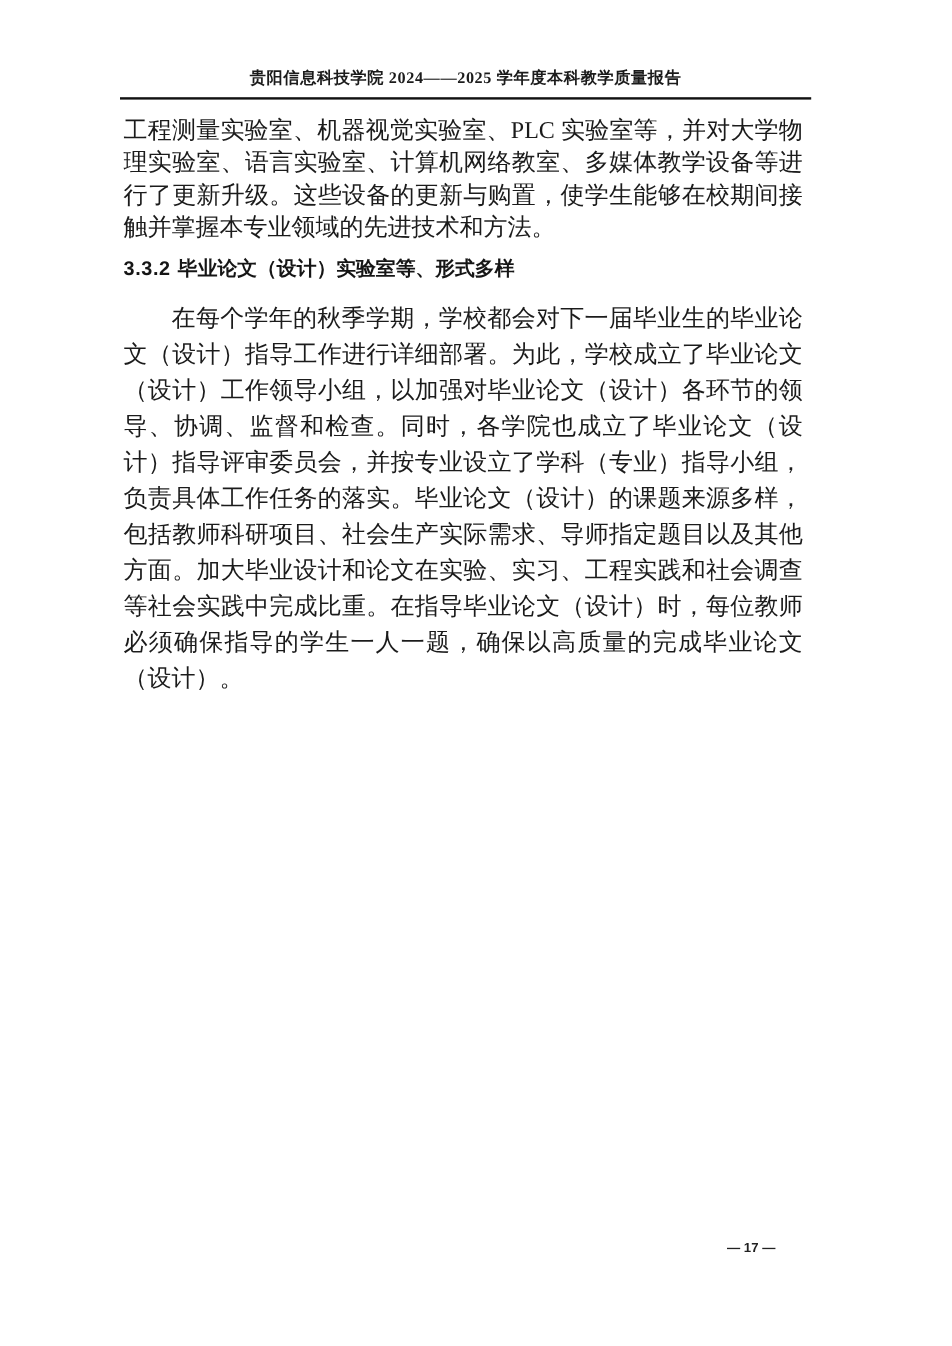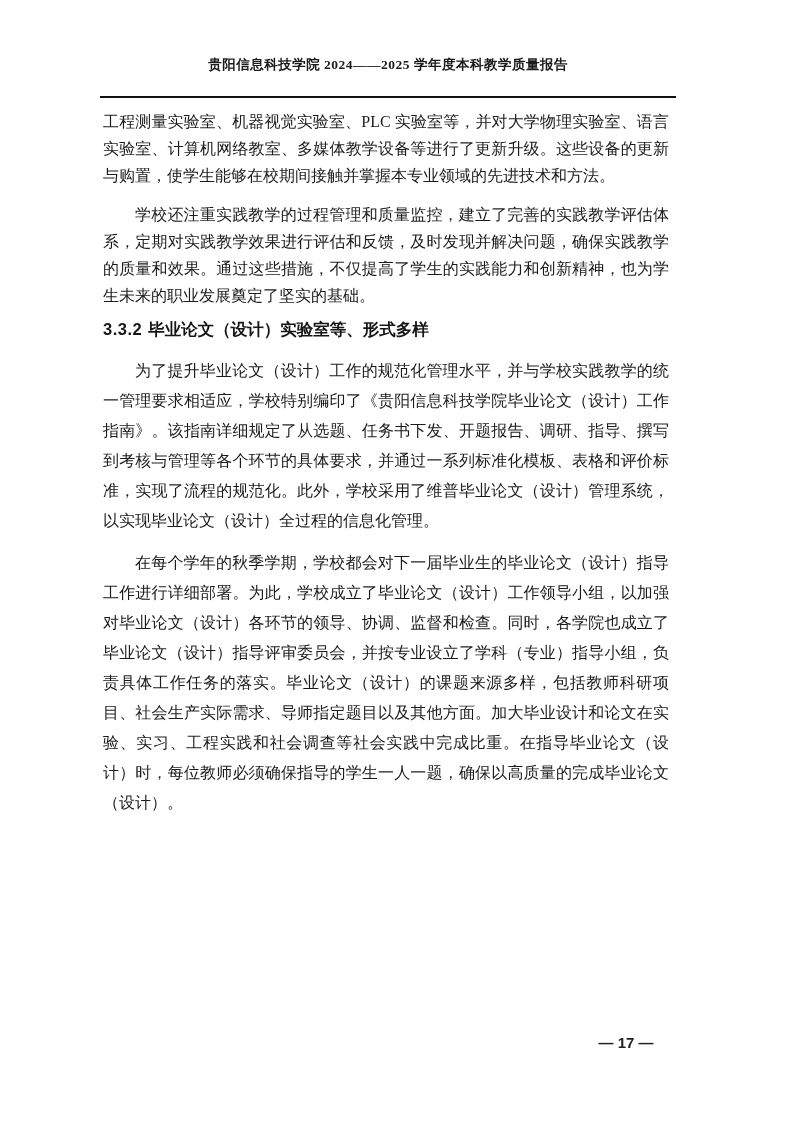--- a/index.html
+++ b/index.html
@@ -18,33 +18,33 @@
   }
   .header {
     position: absolute;
     top: 56px;
     left: 100px;
     width: 576px;
     text-align: center;
     font-size: 13.5px;
     font-weight: bold;
     letter-spacing: 0.5px;
-    padding-bottom: 22px;
+    padding-bottom: 7px;
     border-bottom: 2px solid #111;
     font-family: "Liberation Serif", "DejaVu Serif", serif;
   }
   .body-text {
     position: absolute;
     top: 96px;
     left: 103px;
     width: 566px;
   }
   .para {
-    margin: 12px 0 9px 0;
-    font-size: 16px;
+    margin: 0 0 9px 0;
+    font-size: 20px;
     text-align: justify;
     text-indent: 2em;
     word-break: break-all;
   }
   .para.tight { line-height: 27px; }
   .para.loose { line-height: 30px; margin-bottom: 10px; }
   .para.no-indent { text-indent: 0; }
   .heading {
     margin: 4px 0 16px 0;
     font-family: "Liberation Sans", "DejaVu Sans", sans-serif;
@@ -53,46 +53,44 @@
     color: #151515;
     line-height: 22px;
   }
   .heading .sec-num { margin-right: 6px; letter-spacing: 0.5px; }
   .pagenum {
     position: absolute;
     top: 1034px;
     left: 576px;
     width: 100px;
     text-align: center;
-    font-size: 15px;
+    font-size: 11px;
     font-weight: bold;
     font-family: "Liberation Sans", "DejaVu Sans", sans-serif;
     color: #222;
   }
 </style>
 </head>
 <body>
 
 <div class="page">
 
   <div class="header">
     <span>贵阳信息科技学院 2024——2025 学年度本科教学质量报告</span>
   </div>
 
   <div class="body-text">
     <p class="para tight no-indent">工程测量实验室、机器视觉实验室、PLC 实验室等，并对大学物理实验室、语言实验室、计算机网络教室、多媒体教学设备等进行了更新升级。这些设备的更新与购置，使学生能够在校期间接触并掌握本专业领域的先进技术和方法。</p>
 
 
 
-    <p class="para tight">学校还注重实践教学的过程管理和质量监控，建立了完善的实践教学评估体系，定期对实践教学效果进行评估和反馈，及时发现并解决问题，确保实践教学的质量和效果。通过这些措施，不仅提高了学生的实践能力和创新精神，也为学生未来的职业发展奠定了坚实的基础。</p>
 
     <h3 class="heading">
       <span class="sec-num">3.3.2</span><span>毕业论文（设计）实验室等、形式多样</span>
     </h3>
 
-    <p class="para loose">为了提升毕业论文（设计）工作的规范化管理水平，并与学校实践教学的统一管理要求相适应，学校特别编印了《贵阳信息科技学院毕业论文（设计）工作指南》。该指南详细规定了从选题、任务书下发、开题报告、调研、指导、撰写到考核与管理等各个环节的具体要求，并通过一系列标准化模板、表格和评价标准，实现了流程的规范化。此外，学校采用了维普毕业论文（设计）管理系统，以实现毕业论文（设计）全过程的信息化管理。</p>
 
     <p class="para loose">在每个学年的秋季学期，学校都会对下一届毕业生的毕业论文（设计）指导工作进行详细部署。为此，学校成立了毕业论文（设计）工作领导小组，以加强对毕业论文（设计）各环节的领导、协调、监督和检查。同时，各学院也成立了毕业论文（设计）指导评审委员会，并按专业设立了学科（专业）指导小组，负责具体工作任务的落实。毕业论文（设计）的课题来源多样，包括教师科研项目、社会生产实际需求、导师指定题目以及其他方面。加大毕业设计和论文在实验、实习、工程实践和社会调查等社会实践中完成比重。在指导毕业论文（设计）时，每位教师必须确保指导的学生一人一题，确保以高质量的完成毕业论文（设计）。</p>
   </div>
 
   <div class="pagenum">— 17 —</div>
 
 </div>
 
 </body></html>

